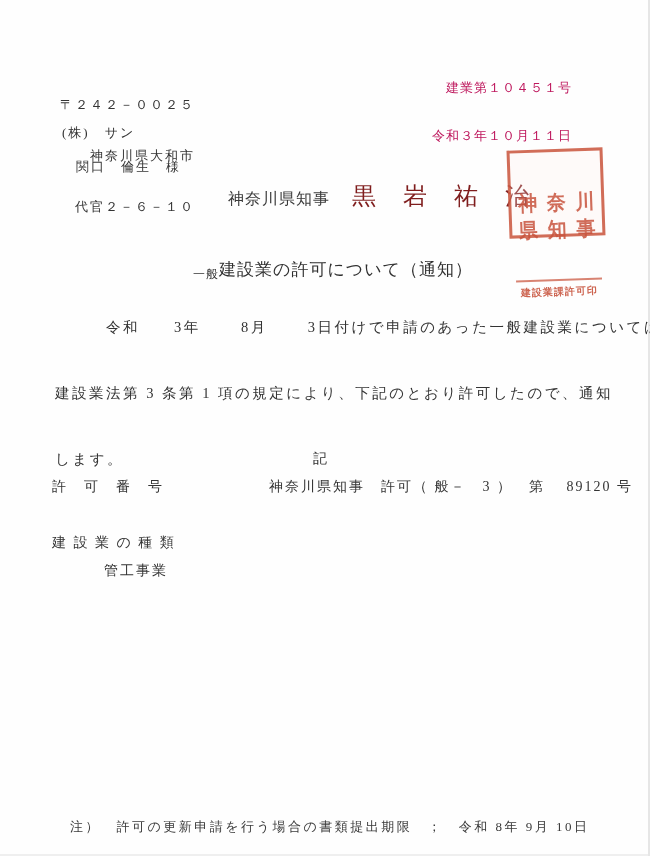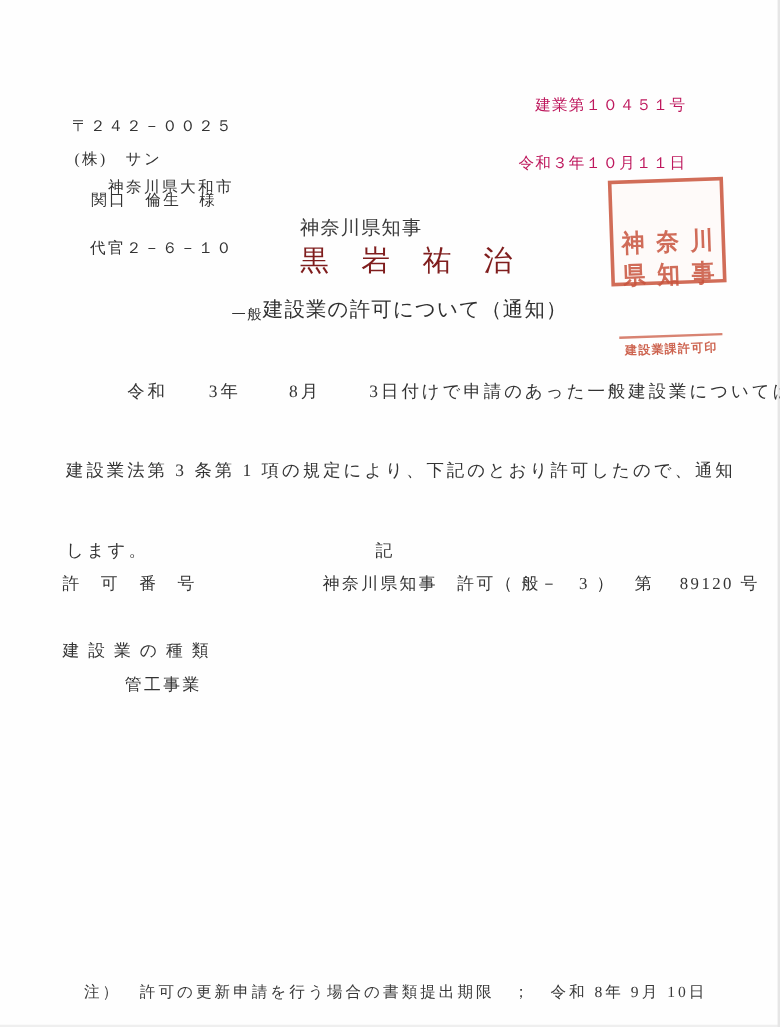--- a/index.html
+++ b/index.html
@@ -18,41 +18,41 @@
   
   .doc-meta { left:400px; top:48px; width:172px; text-align:right;
               font-size:13px; line-height:16px; letter-spacing:1px; color:#be185d; }
 
   
   .addr { left:60px; top:62px; font-size:13px; line-height:17px; letter-spacing:2px;text-align:right; }
   .company { left:62px; top:124px; font-size:13px; letter-spacing:2px; }
   .rname { left:76px; top:158px; font-size:13px; letter-spacing:2px; }
 
   
-  .gov { left:228px; top:180px; display:flex; align-items:baseline;flex-direction:column; }
+  .gov { left:228px; top:180px; display:flex; align-items:baseline; }
   .gov-title { font-size:16px; letter-spacing:1px; color:#3a3a3a; }
   .gov-name { font-size:24px; letter-spacing:27px; margin-left:22px;
               font-weight:500; color:#7f1d1d; white-space:pre; }
 
   
   .seal { left:508px; top:149px; width:86px; height:80px;
           border:3px solid rgba(201,84,60,.85);
           transform:rotate(-2deg);
           color:#c8543e; background:rgba(255,240,236,.25);
           padding:1px 2px; z-index:2; }
   .seal-grid { display:flex; flex-wrap:wrap; height:54px; }
   .seal-grid span { width:33.33%; text-align:center; font-size:19px; line-height:27px;
                     font-weight:bold; transform:scaleY(1.08); opacity:.85; }
   .seal-band { border-top:2px solid rgba(201,84,60,.8); height:22px;
                font-size:10px; font-weight:bold; letter-spacing:1px;
                text-align:center; line-height:22px; overflow:hidden;
                white-space:nowrap; opacity:.9; }
 
   
-  .subject { left:0; top:228px; width:650px; text-align:center; }
+  .subject { left:0; top:240px; width:650px; text-align:center; }
   .subj-prefix { font-size:12px; letter-spacing:1px; position:relative; top:3px; }
   .subj-main { font-size:17px; letter-spacing:1px; color:#2f2f2f; }
 
   
   .body-par { left:55px; top:272px; width:540px;
               font-size:14.5px; line-height:22px; letter-spacing:2.5px; }
 
   
   .ki { left:0; top:450px; width:640px; text-align:center; font-size:14px; }
 

